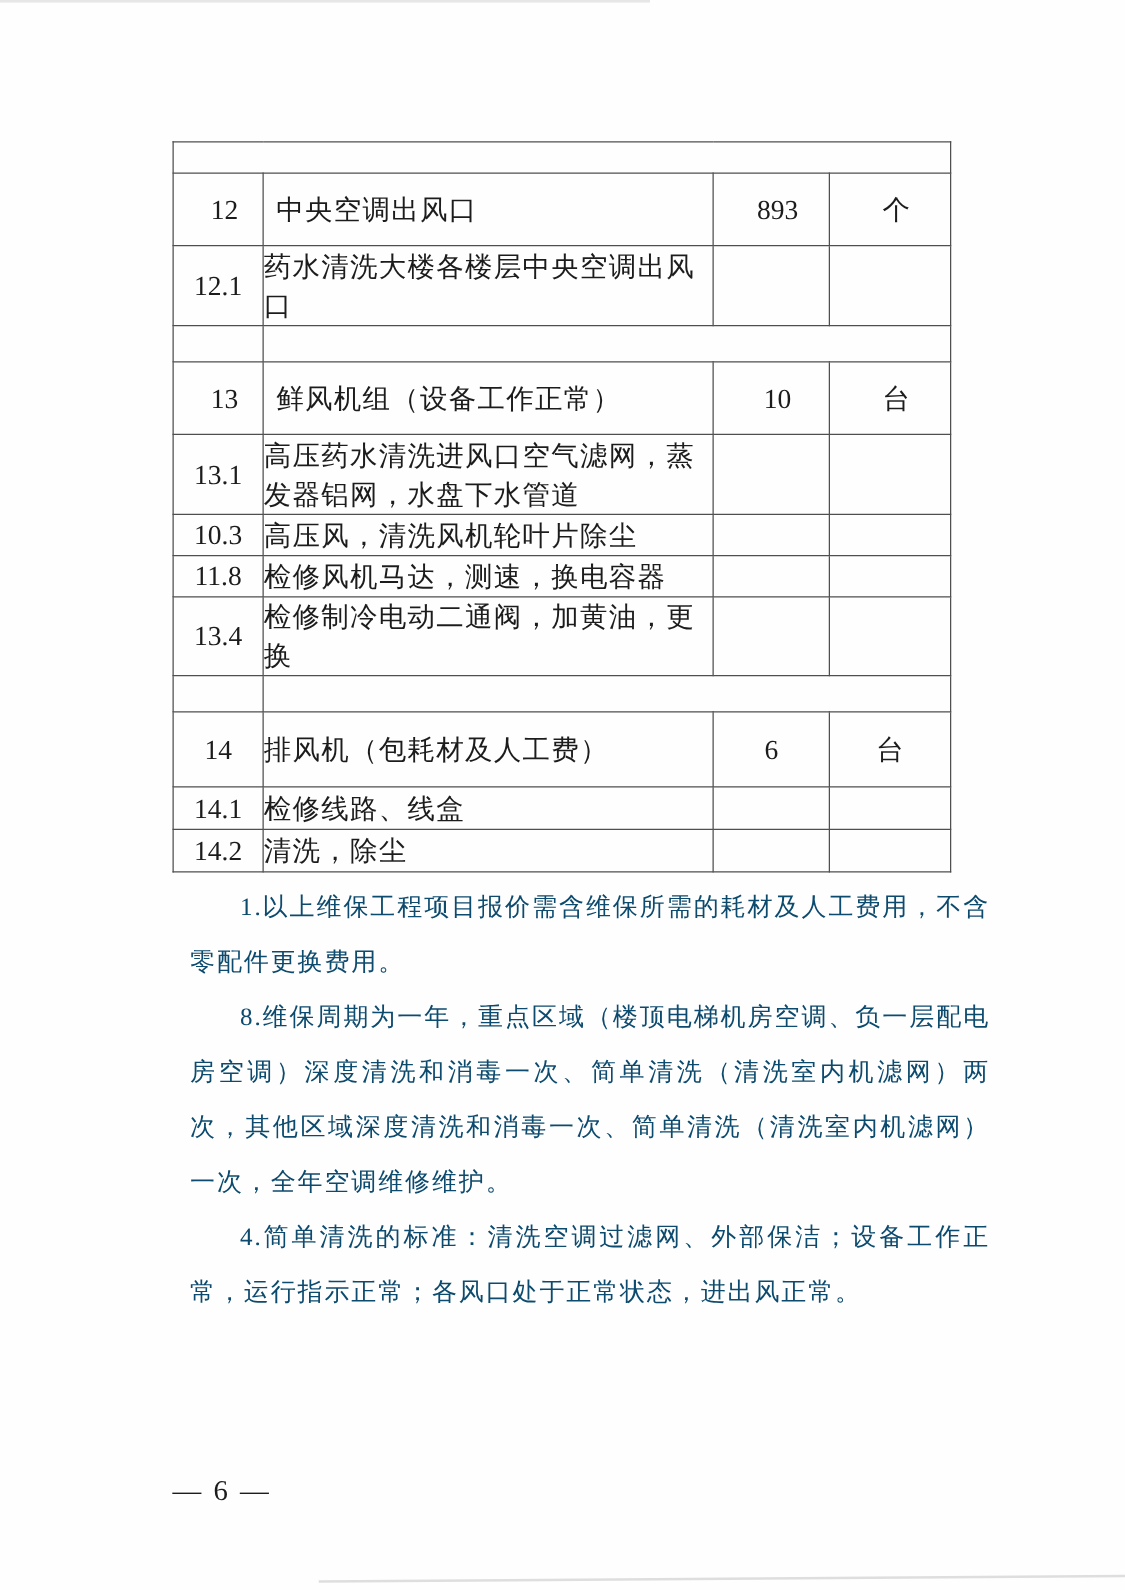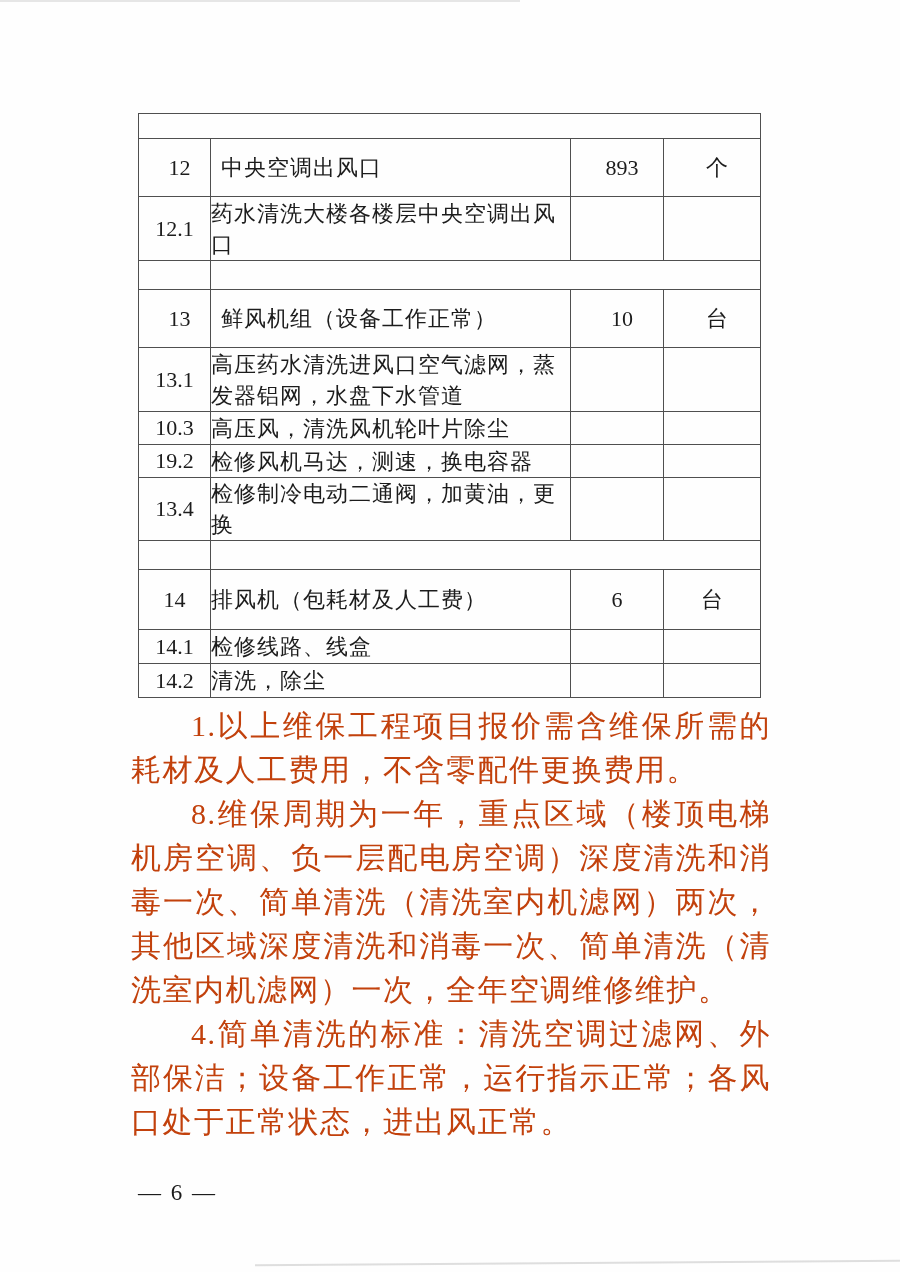--- a/index.html
+++ b/index.html
@@ -60,28 +60,28 @@
   tr.r-top    td { height: 24px; }
   tr.r-main   td { height: 57px; padding-left: 10px; }
   tr.r-two    td { height: 63px; }
   tr.r-spacer td { height: 28px; }
   tr.r-sub    td { height: 32px; }
   tr.r-main14 td { height: 59px; }
   tr.r-sub14  td { height: 33px; }
   
   .notes {
     position: absolute;
-    left: 131px;
+    left: 152px;
     top: 704px;
     width: 640px;
-    font-size: 30px;
+    font-size: 20px;
     line-height: 44px;
     text-align: justify;
     letter-spacing: 1.5px;
-    color: #c2410c;
+    color: #0c4a6e;
   }
   .notes p {
     margin: 0;
     text-indent: 2em;
   }
   
   .page-num {
     position: absolute;
     left: 138px;
     top: 1180px;
@@ -143,21 +143,21 @@
       </tr>
 
       <tr class="r-sub">
         <td class="cell-seq">10.3</td>
         <td class="cell-desc">高压风，清洗风机轮叶片除尘</td>
         <td class="cell-qty"></td>
         <td class="cell-unit"></td>
       </tr>
 
       <tr class="r-sub">
-        <td class="cell-seq">19.2</td>
+        <td class="cell-seq">11.8</td>
         <td class="cell-desc">检修风机马达，测速，换电容器</td>
         <td class="cell-qty"></td>
         <td class="cell-unit"></td>
       </tr>
 
       <tr class="r-sub">
         <td class="cell-seq">13.4</td>
         <td class="cell-desc">检修制冷电动二通阀，加黄油，更换</td>
         <td class="cell-qty"></td>
         <td class="cell-unit"></td>

